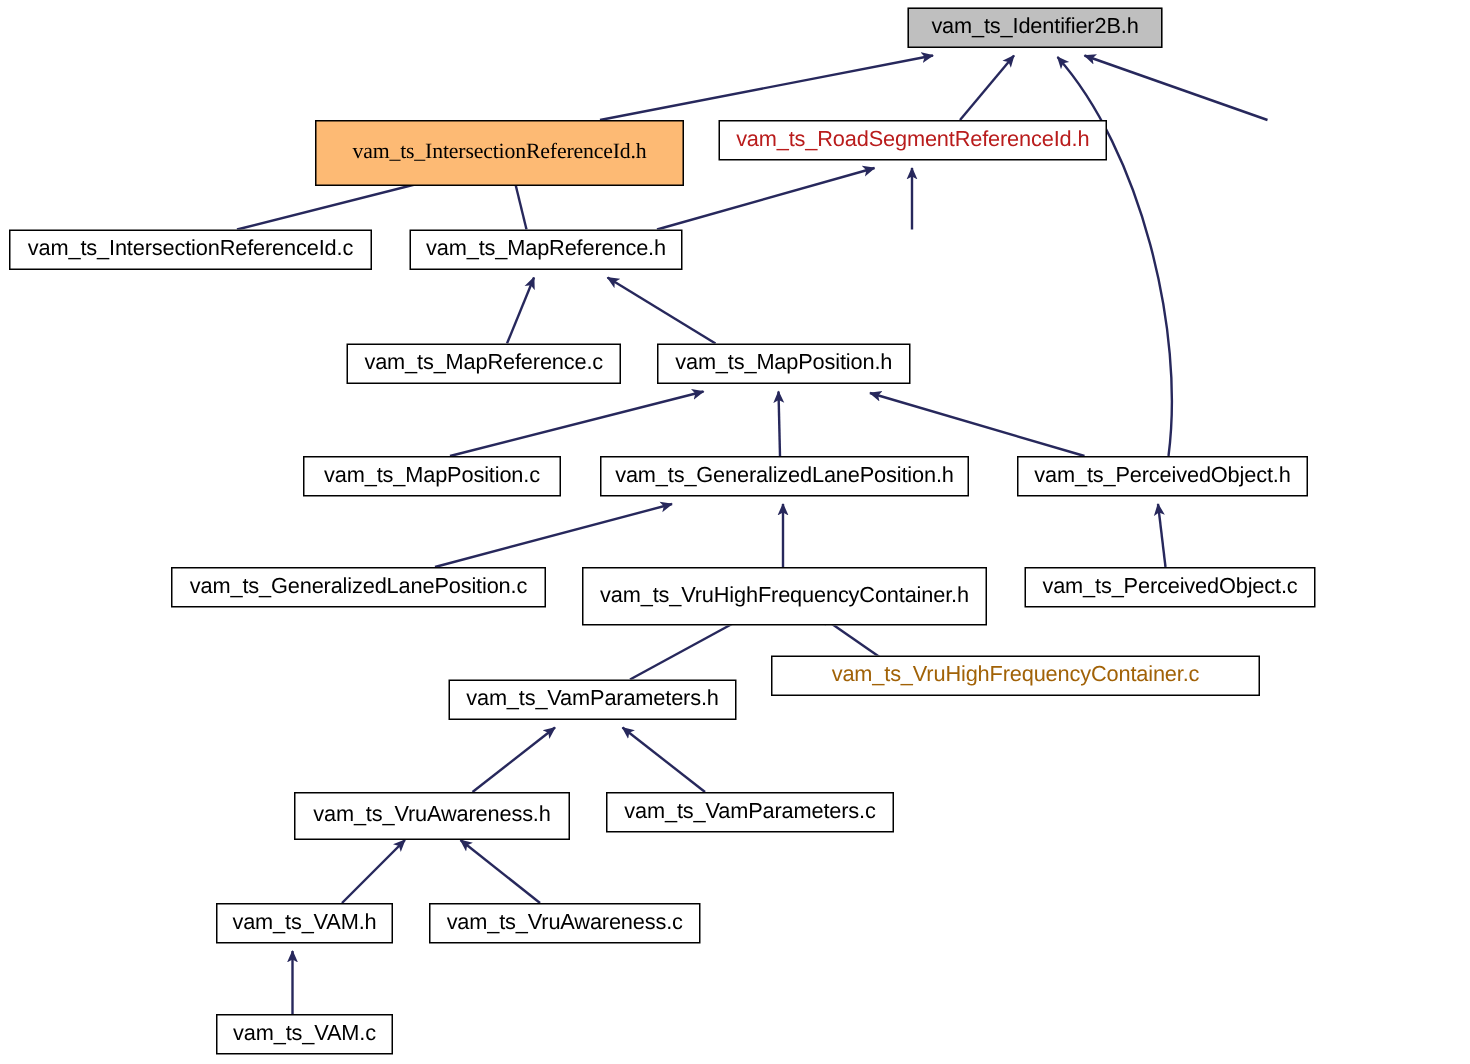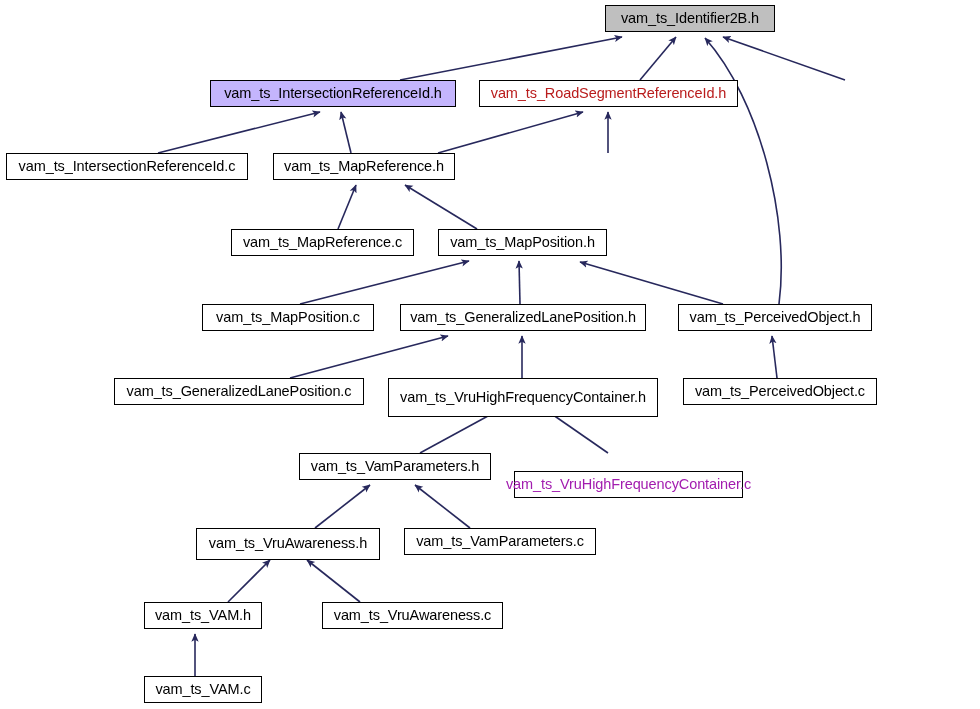--- a/index.html
+++ b/index.html
@@ -79,21 +79,21 @@
       <path d="M 608,453 L 546,410" fill="none" stroke="#27285c" stroke-width="1.6" marker-end="url(#arrowhead)"></path>
       <path d="M 315,528 L 370,485" fill="none" stroke="#27285c" stroke-width="1.6" marker-end="url(#arrowhead)"></path>
       <path d="M 470,528 L 415,485" fill="none" stroke="#27285c" stroke-width="1.6" marker-end="url(#arrowhead)"></path>
       <path d="M 228,602 L 270,560" fill="none" stroke="#27285c" stroke-width="1.6" marker-end="url(#arrowhead)"></path>
       <path d="M 360,602 L 307,560" fill="none" stroke="#27285c" stroke-width="1.6" marker-end="url(#arrowhead)"></path>
       <path d="M 195,676 L 195,634" fill="none" stroke="#27285c" stroke-width="1.6" marker-end="url(#arrowhead)"></path>
     </svg>
 <div class="node root" style="left: 605px; top: 5px; width: 170px; height: 27px; background: rgb(191, 191, 191); border-color: rgb(0, 0, 0); color: rgb(0, 0, 0);">
       <span class="node-label">vam_ts_Identifier2B.h</span>
     </div>
-    <div class="node" style="left: 210px; top: 80px; width: 246px; height: 27px; background: #c4b5fd; border-color: rgb(0, 0, 0); color: rgb(0, 0, 0);">
+    <div class="node" style="left: 210px; top: 80px; width: 246px; height: 44px; background: #fdba74; border-color: rgb(0, 0, 0); color: rgb(0, 0, 0); font-family: Liberation Serif, serif;">
       <span class="node-label">vam_ts_IntersectionReferenceId.h</span>
     </div>
     <div class="node" style="left: 479px; top: 80px; width: 259px; height: 27px; background: rgb(255, 255, 255); border-color: rgb(0, 0, 0); color: #b91c1c;">
       <span class="node-label">vam_ts_RoadSegmentReferenceId.h</span>
     </div>
     <div class="node" style="left: 6px; top: 153px; width: 242px; height: 27px; background: rgb(255, 255, 255); border-color: rgb(0, 0, 0); color: rgb(0, 0, 0);">
       <span class="node-label">vam_ts_IntersectionReferenceId.c</span>
     </div>
     <div class="node" style="left: 273px; top: 153px; width: 182px; height: 27px; background: rgb(255, 255, 255); border-color: rgb(0, 0, 0); color: rgb(0, 0, 0);">
       <span class="node-label">vam_ts_MapReference.h</span>
@@ -118,31 +118,31 @@
     </div>
     <div class="node" style="left: 388px; top: 378px; width: 270px; height: 39px; background: rgb(255, 255, 255); border-color: rgb(0, 0, 0); color: rgb(0, 0, 0);">
       <span class="node-label">vam_ts_VruHighFrequencyContainer.h</span>
     </div>
     <div class="node" style="left: 683px; top: 378px; width: 194px; height: 27px; background: rgb(255, 255, 255); border-color: rgb(0, 0, 0); color: rgb(0, 0, 0);">
       <span class="node-label">vam_ts_PerceivedObject.c</span>
     </div>
     <div class="node" style="left: 299px; top: 453px; width: 192px; height: 27px; background: rgb(255, 255, 255); border-color: rgb(0, 0, 0); color: rgb(0, 0, 0);">
       <span class="node-label">vam_ts_VamParameters.h</span>
     </div>
-    <div class="node" style="left: 514px; top: 471px; width: 229px; height: 27px; background: rgb(255, 255, 255); border-color: rgb(0, 0, 0); color: #a21caf;">
+    <div class="node" style="left: 514px; top: 437px; width: 326px; height: 27px; background: rgb(255, 255, 255); border-color: rgb(0, 0, 0); color: #a16207;">
       <span class="node-label">vam_ts_VruHighFrequencyContainer.c</span>
     </div>
     <div class="node" style="left: 196px; top: 528px; width: 184px; height: 32px; background: rgb(255, 255, 255); border-color: rgb(0, 0, 0); color: rgb(0, 0, 0);">
       <span class="node-label">vam_ts_VruAwareness.h</span>
     </div>
     <div class="node" style="left: 404px; top: 528px; width: 192px; height: 27px; background: rgb(255, 255, 255); border-color: rgb(0, 0, 0); color: rgb(0, 0, 0);">
       <span class="node-label">vam_ts_VamParameters.c</span>
     </div>
     <div class="node" style="left: 144px; top: 602px; width: 118px; height: 27px; background: rgb(255, 255, 255); border-color: rgb(0, 0, 0); color: rgb(0, 0, 0);">
       <span class="node-label">vam_ts_VAM.h</span>
     </div>
-    <div class="node" style="left: 286px; top: 602px; width: 181px; height: 27px; background: rgb(255, 255, 255); border-color: rgb(0, 0, 0); color: rgb(0, 0, 0); margin-left: 36px;">
+    <div class="node" style="left: 286px; top: 602px; width: 181px; height: 27px; background: rgb(255, 255, 255); border-color: rgb(0, 0, 0); color: rgb(0, 0, 0);">
       <span class="node-label">vam_ts_VruAwareness.c</span>
     </div>
     <div class="node" style="left: 144px; top: 676px; width: 118px; height: 27px; background: rgb(255, 255, 255); border-color: rgb(0, 0, 0); color: rgb(0, 0, 0);">
       <span class="node-label">vam_ts_VAM.c</span>
     </div>
   </div>
 
 </body></html>

